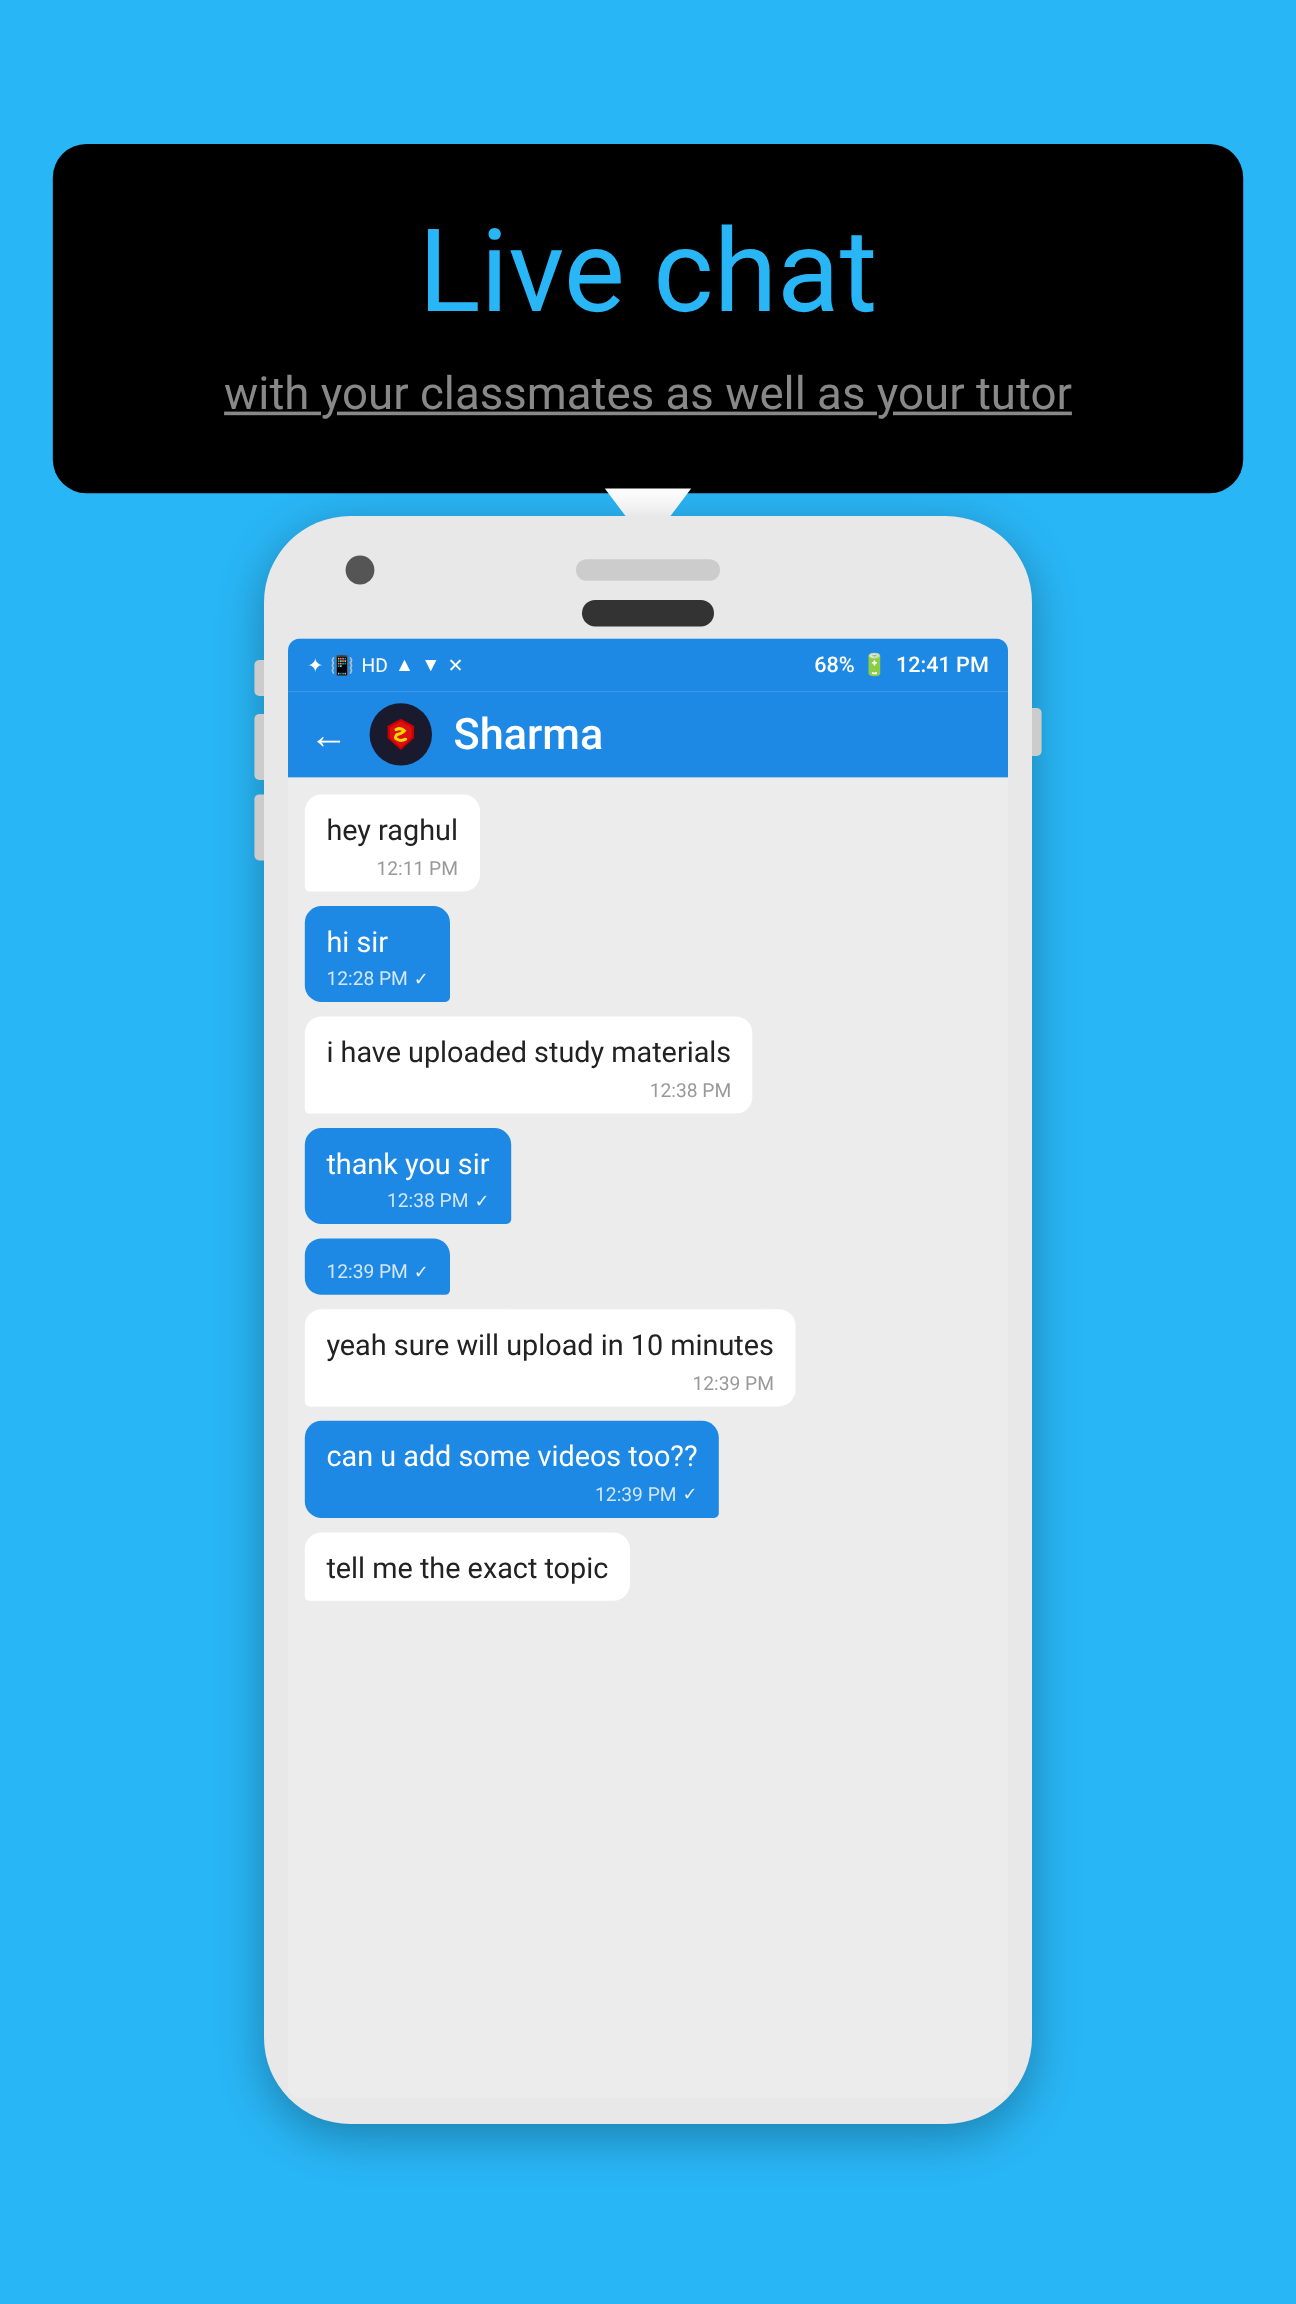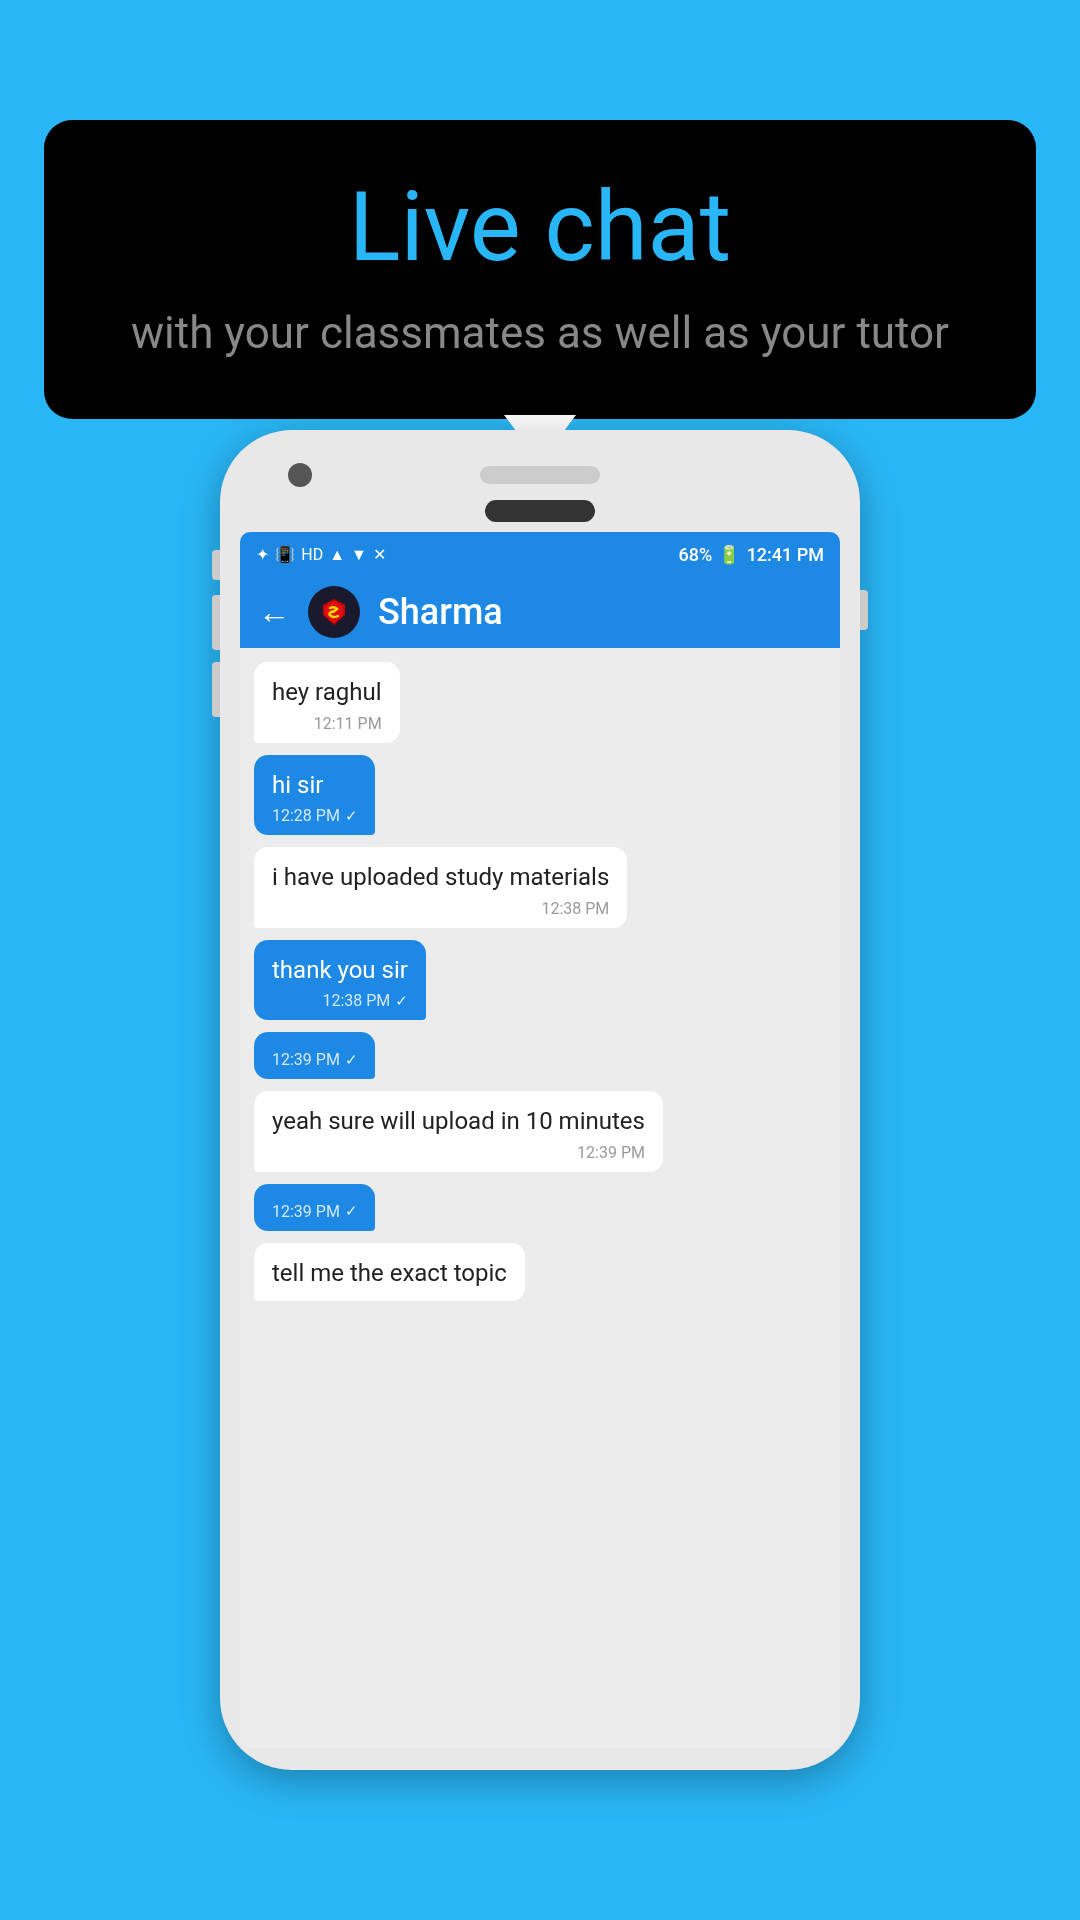--- a/index.html
+++ b/index.html
@@ -47,24 +47,25 @@
 
     .bubble-title {
       font-size: 96px;
       font-weight: 400;
       color: #29b6f6;
       line-height: 1.1;
       margin-bottom: 22px;
     }
 
     .bubble-subtitle {
-      font-size: 44px;
+      font-size: 38px;
       color: #888;
       font-weight: 400;
       line-height: 1.4;
+      text-decoration: underline;
     }
 
     
     .phone-wrapper {
       position: absolute;
       top: 430px;
       left: 50%;
       transform: translateX(-50%);
       width: 640px;
     }
@@ -410,20 +411,21 @@
           <div class="msg-bubble received">
             <div class="msg-text">yeah sure will upload in 10 minutes</div>
             <div class="msg-meta">
               <span class="msg-time">12:39 PM</span>
             </div>
           </div>
         </div>
 
         <div class="msg-row sent">
           <div class="msg-bubble sent">
+            <div class="msg-text">can u add some videos too??</div>
             <div class="msg-meta">
               <span class="msg-time">12:39 PM</span>
               <span class="msg-check">✓</span>
             </div>
           </div>
         </div>
 
         <div class="msg-row received">
           <div class="msg-bubble received">
             <div class="msg-text">tell me the exact topic</div>

